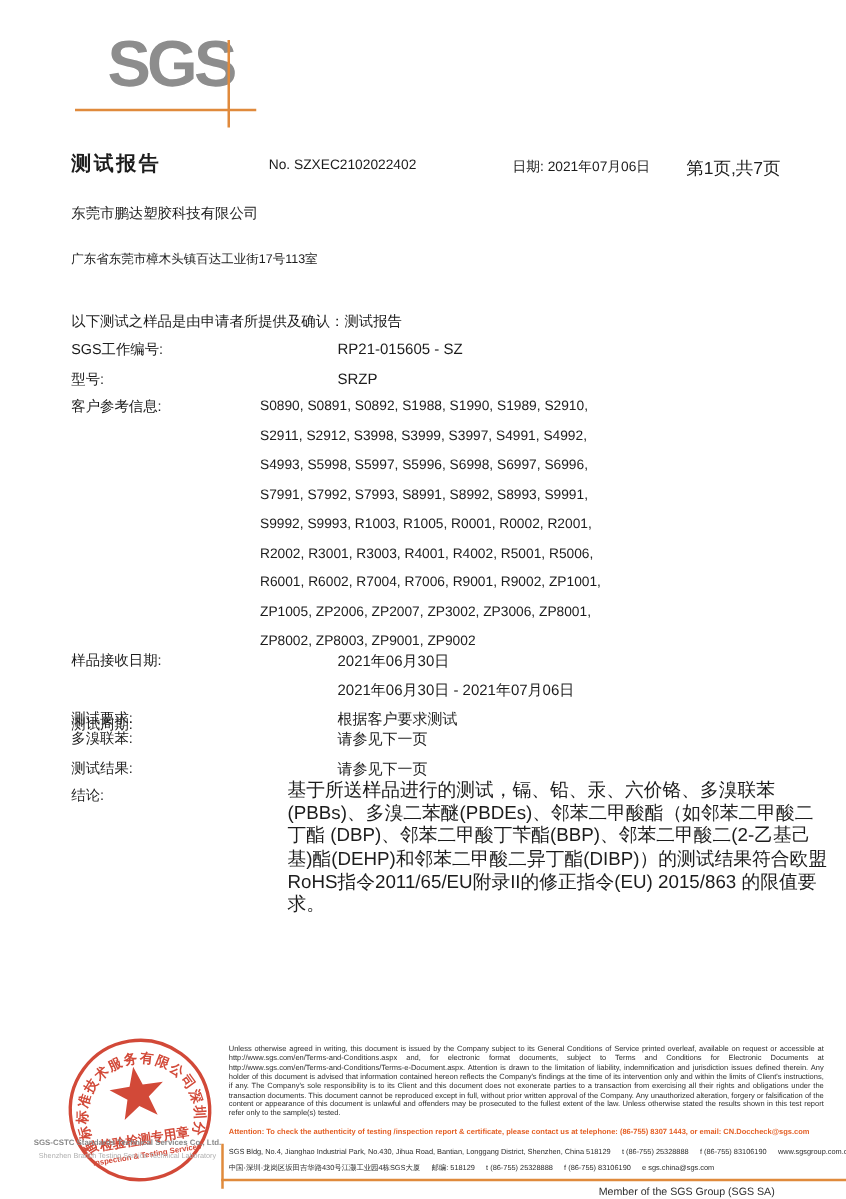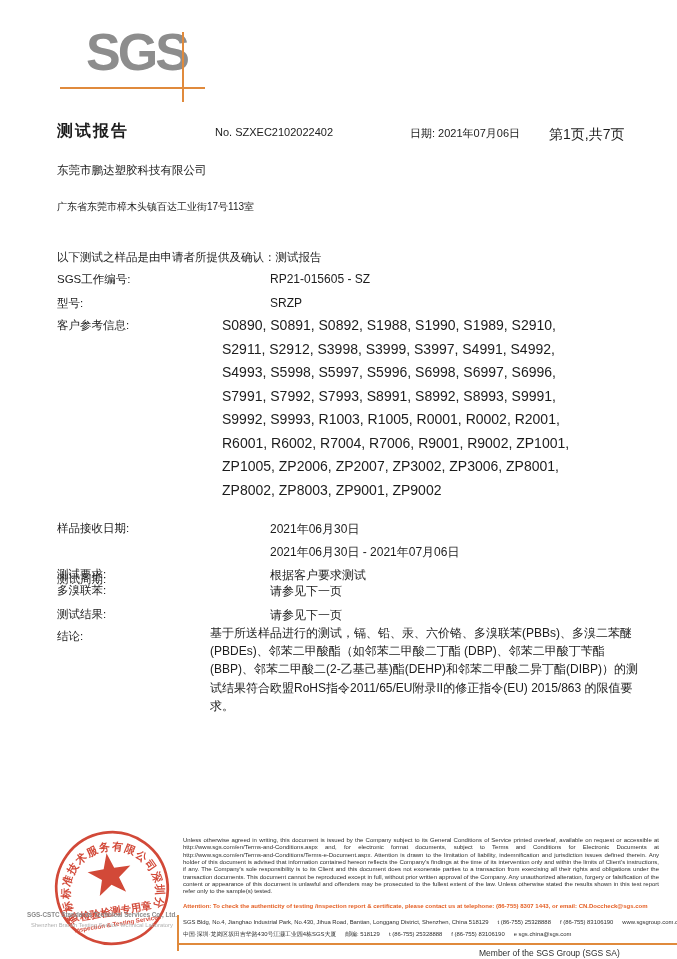--- a/index.html
+++ b/index.html
@@ -19,23 +19,23 @@
   .rpt-date { position:absolute; left:410px; top:126px; font-size:11px; }
   .rpt-page { position:absolute; left:549px; top:126px; font-size:14px; }
 
   .applicant-name { position:absolute; left:57px; top:163px; font-size:11.5px; }
   .applicant-addr { position:absolute; left:57px; top:200px; font-size:10px; }
 
   .statement { position:absolute; left:57px; top:250px; font-size:11.5px; }
 
   .flabel { position:absolute; left:57px; font-size:11.5px; }
   .fvalue { position:absolute; left:238px; font-size:12px;margin-left:32px; }
-  .ref-lines { position:absolute; left:222px; top:314px; font-size:14px; line-height:23.5px; }
-  .conclusion-text { position:absolute; left:210px; top:624px; width:435px;
-                     font-size:12px; line-height:18.2px; }
+  .ref-lines { position:absolute; left:208px; top:314px; font-size:11px; line-height:23.5px; }
+  .conclusion-text { position:absolute; left:230px; top:624px; width:435px;
+                     font-size:15px; line-height:18.2px; }
 
   
   .legal { position:absolute; left:183px; top:837px; width:476px; font-size:6px;
            line-height:7.35px; text-align:justify; color:#2e2e2e; }
   .attention { position:absolute; left:183px; top:903px; width:476px; font-size:6px;
                line-height:7.2px; font-weight:bold; color:#e45f24; }
   .addr-row { position:absolute; left:183px; width:480px; font-size:5.9px; color:#2e2e2e;
               white-space:nowrap; display:flex; align-items:baseline; }
   .addr-row-en { top:919px; }
   .addr-row-cn { top:930px; }
@@ -74,20 +74,21 @@
   <div class="flabel" style="top:296px">型号:</div>
   <div class="fvalue" style="top:296px">SRZP</div>
 
   <div class="flabel" style="top:318px">客户参考信息:</div>
   <div class="ref-lines">
     <div>S0890, S0891, S0892, S1988, S1990, S1989, S2910,</div>
     <div>S2911, S2912, S3998, S3999, S3997, S4991, S4992,</div>
     <div>S4993, S5998, S5997, S5996, S6998, S6997, S6996,</div>
     <div>S7991, S7992, S7993, S8991, S8992, S8993, S9991,</div>
     <div>S9992, S9993, R1003, R1005, R0001, R0002, R2001,</div>
+    <div>R2002, R3001, R3003, R4001, R4002, R5001, R5006,</div>
     <div>R6001, R6002, R7004, R7006, R9001, R9002, ZP1001,</div>
     <div>ZP1005, ZP2006, ZP2007, ZP3002, ZP3006, ZP8001,</div>
     <div>ZP8002, ZP8003, ZP9001, ZP9002</div>
   </div>
 
   <div class="flabel" style="top:521px">样品接收日期:</div>
   <div class="fvalue" style="top:521px">2021年06月30日</div>
 
   <div class="flabel" style="top:572px">测试周期:</div>
   <div class="fvalue" style="top:544px">2021年06月30日 - 2021年07月06日</div>

